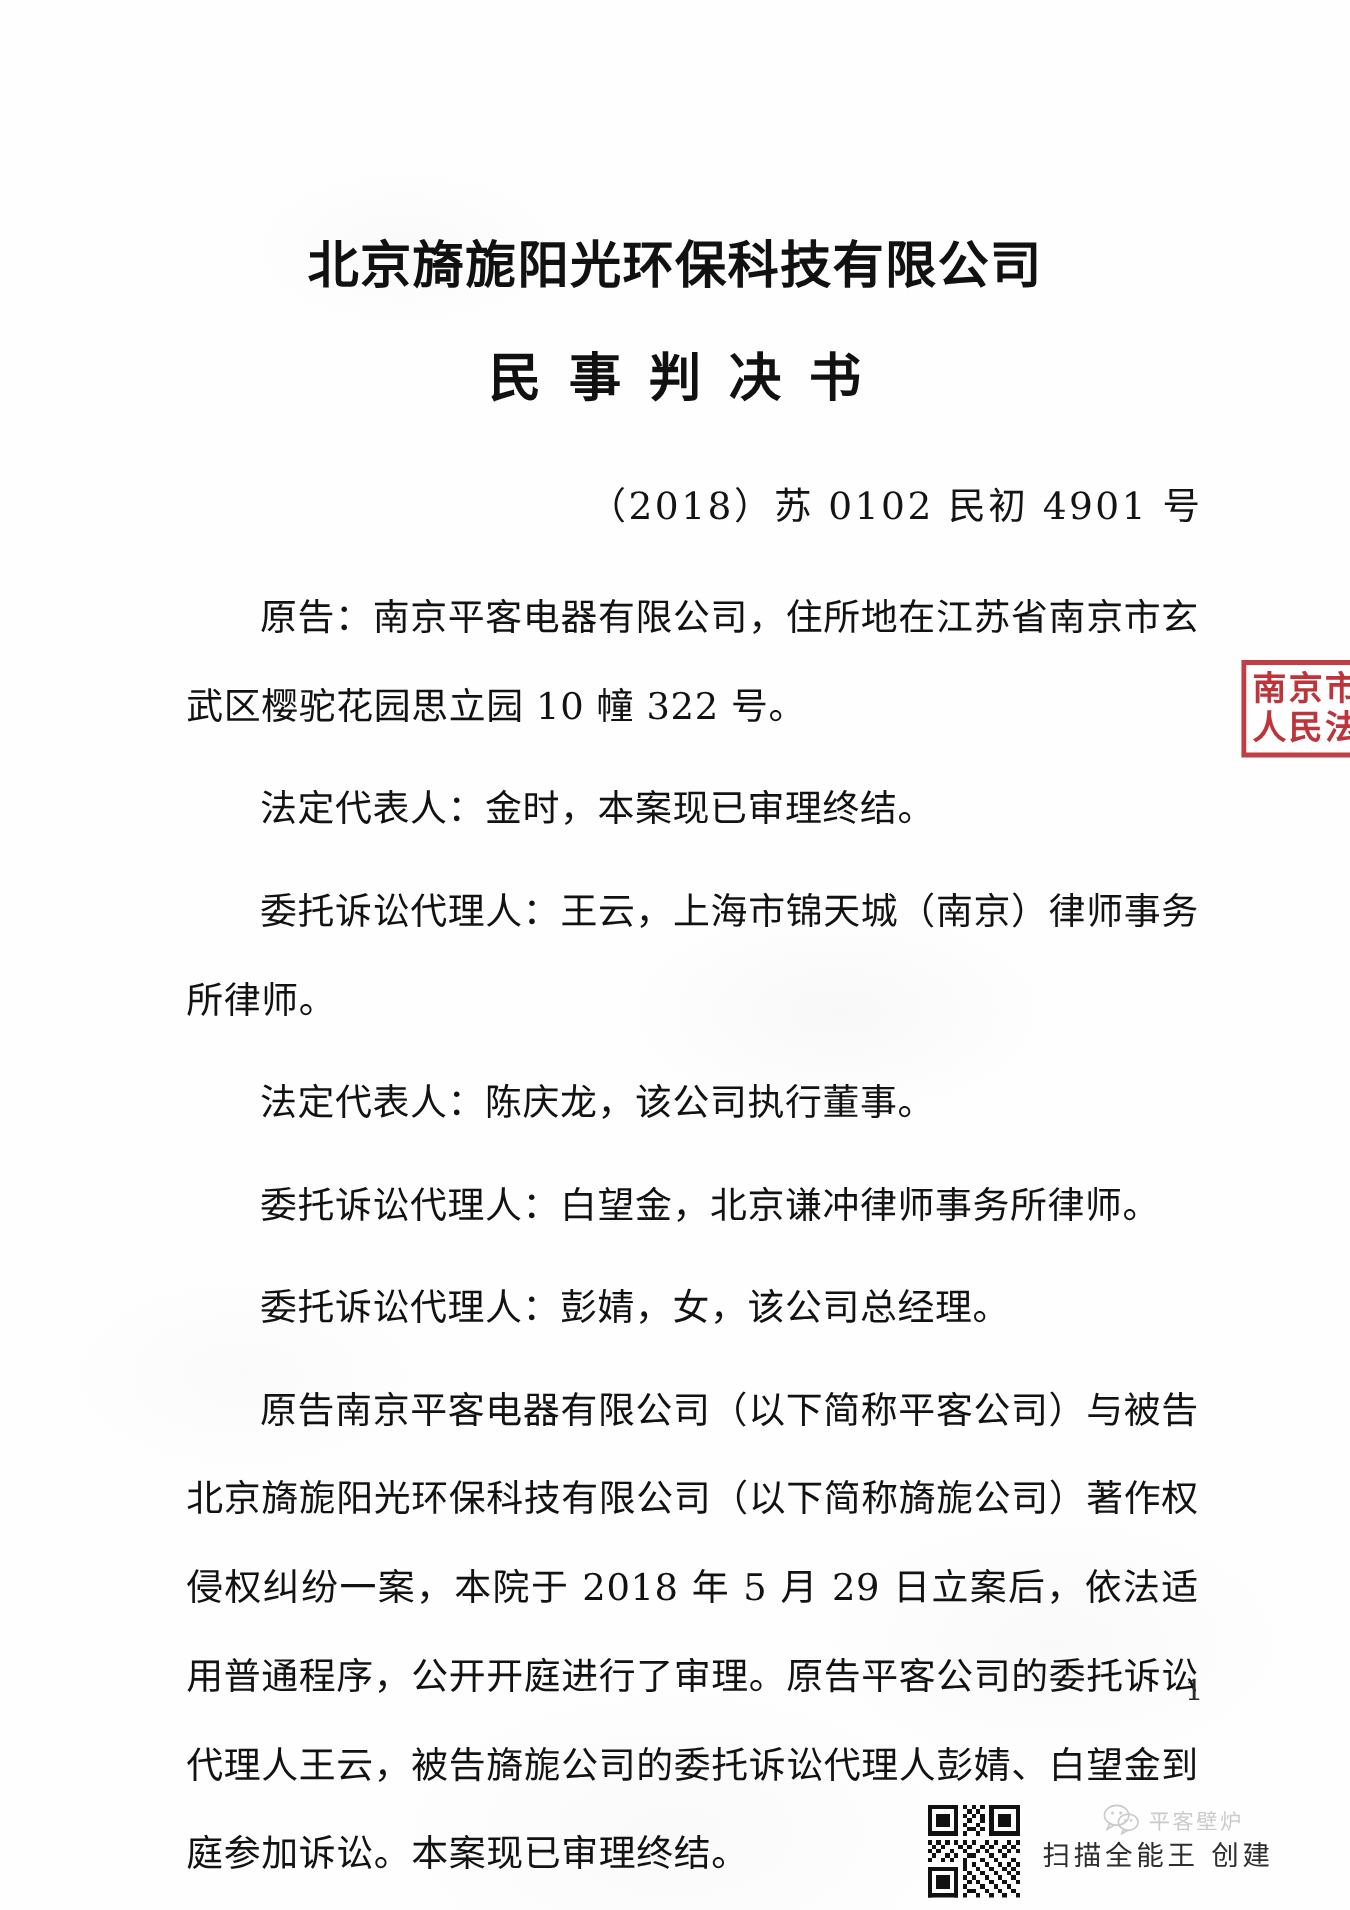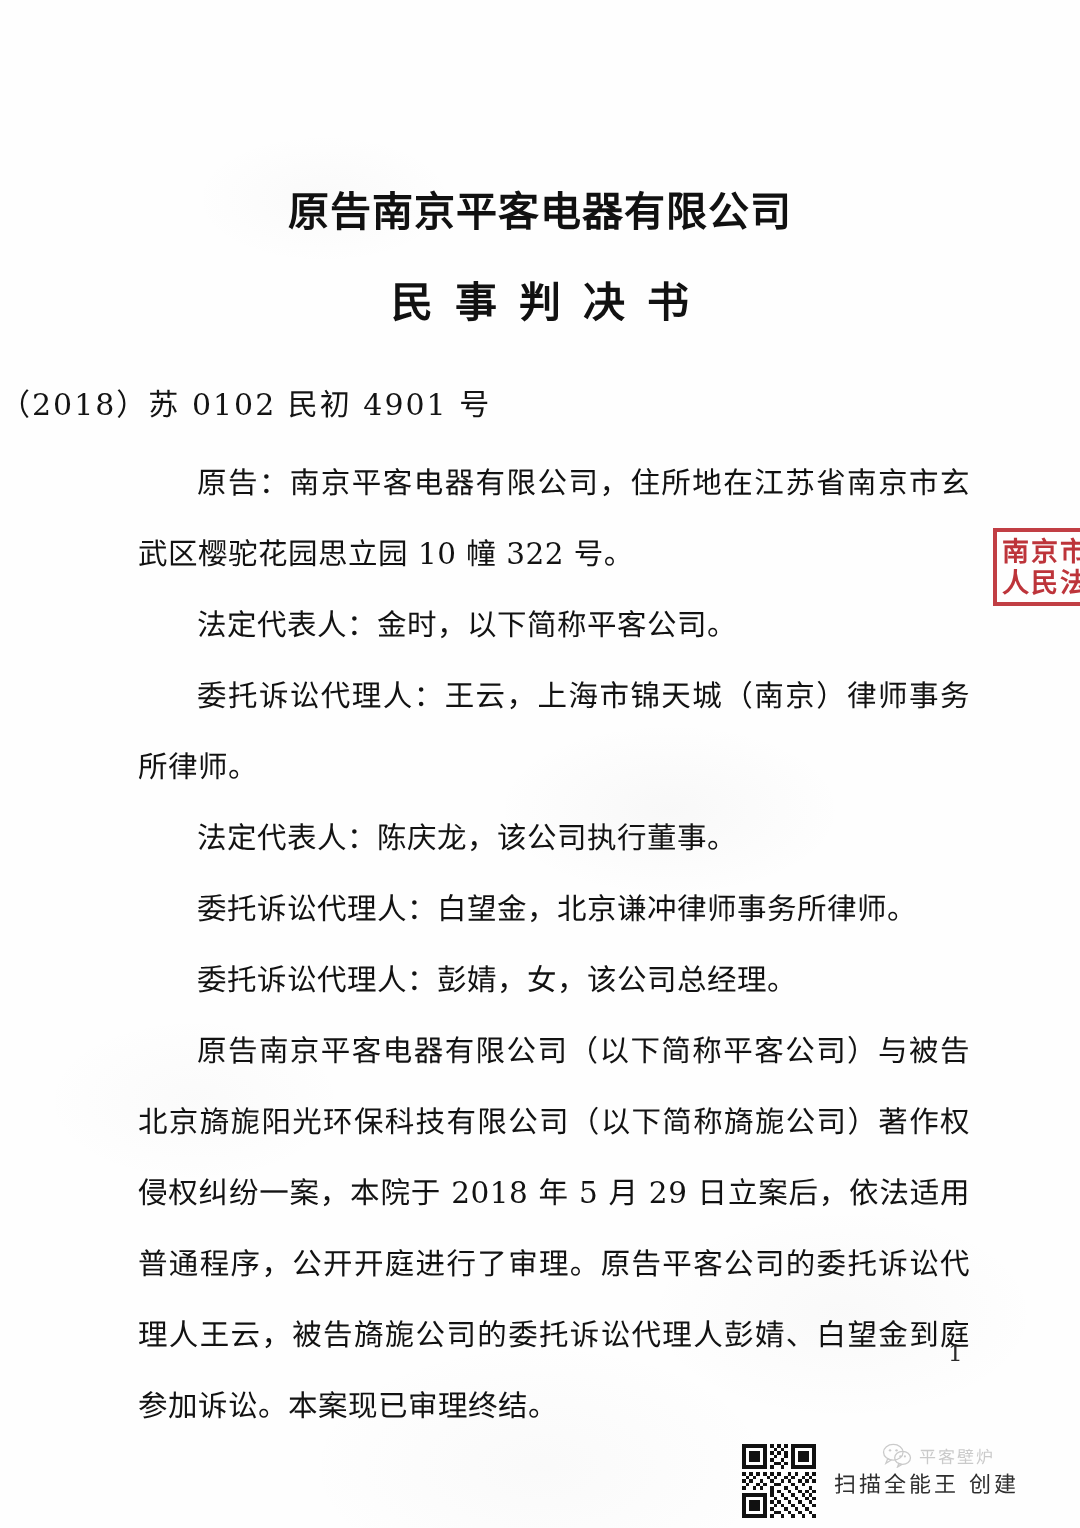--- a/index.html
+++ b/index.html
@@ -63,20 +63,21 @@
     white-space: nowrap;
   }
 
   .case-number {
     position: absolute;
     top: 380px;
     left: 0;
     width: 1080px;
     padding-right: 118px;
     box-sizing: border-box;
+    text-align: right;
     font-family: "DejaVu Serif", "Liberation Serif", serif;
     font-size: 30px;
     letter-spacing: 2px;
     color: #141414;
     white-space: nowrap;
   }
 
   
   .body-text {
     position: absolute;
@@ -85,21 +86,21 @@
     width: 832px;
     font-family: "DejaVu Serif", "Liberation Serif", serif;
     font-size: 29.5px;
     line-height: 71px;
     color: #121212;
     text-align: justify;
     text-justify: inter-ideograph;
   }
 
   .body-text p {
-    margin: 0;
+    margin: 11px;
     text-indent: 2em;
     letter-spacing: 0.5px;
   }
 
   
   .seal {
     position: absolute;
     top: 528px;
     left: 993px;
     width: 118px;
@@ -195,29 +196,29 @@
     color: #555555;
   }
 </style>
 </head>
 <body>
 
 <div class="page">
 
   <div class="scan-noise"></div>
 
-  <div class="court-title">原告南京平客电器有限公司</div>
+  <div class="court-title">北京旖旎阳光环保科技有限公司</div>
 
   <div class="doc-title">民事判决书</div>
 
   <div class="case-number">（2018）苏 0102 民初 4901 号</div>
 
   <div class="body-text" id="body-text">
       <p>原告：南京平客电器有限公司，住所地在江苏省南京市玄武区樱驼花园思立园 10 幢 322 号。</p>
-      <p>法定代表人：金时，以下简称平客公司。</p>
+      <p>法定代表人：金时，本案现已审理终结。</p>
       <p>委托诉讼代理人：王云，上海市锦天城（南京）律师事务所律师。</p>
       <p>法定代表人：陈庆龙，该公司执行董事。</p>
       <p>委托诉讼代理人：白望金，北京谦冲律师事务所律师。</p>
       <p>委托诉讼代理人：彭婧，女，该公司总经理。</p>
       <p>原告南京平客电器有限公司（以下简称平客公司）与被告北京旖旎阳光环保科技有限公司（以下简称旖旎公司）著作权侵权纠纷一案，本院于 2018 年 5 月 29 日立案后，依法适用普通程序，公开开庭进行了审理。原告平客公司的委托诉讼代理人王云，被告旖旎公司的委托诉讼代理人彭婧、白望金到庭参加诉讼。本案现已审理终结。</p>
     </div>
 
   <div class="seal">
     <div class="seal-box"></div>
     <div class="seal-inner">

